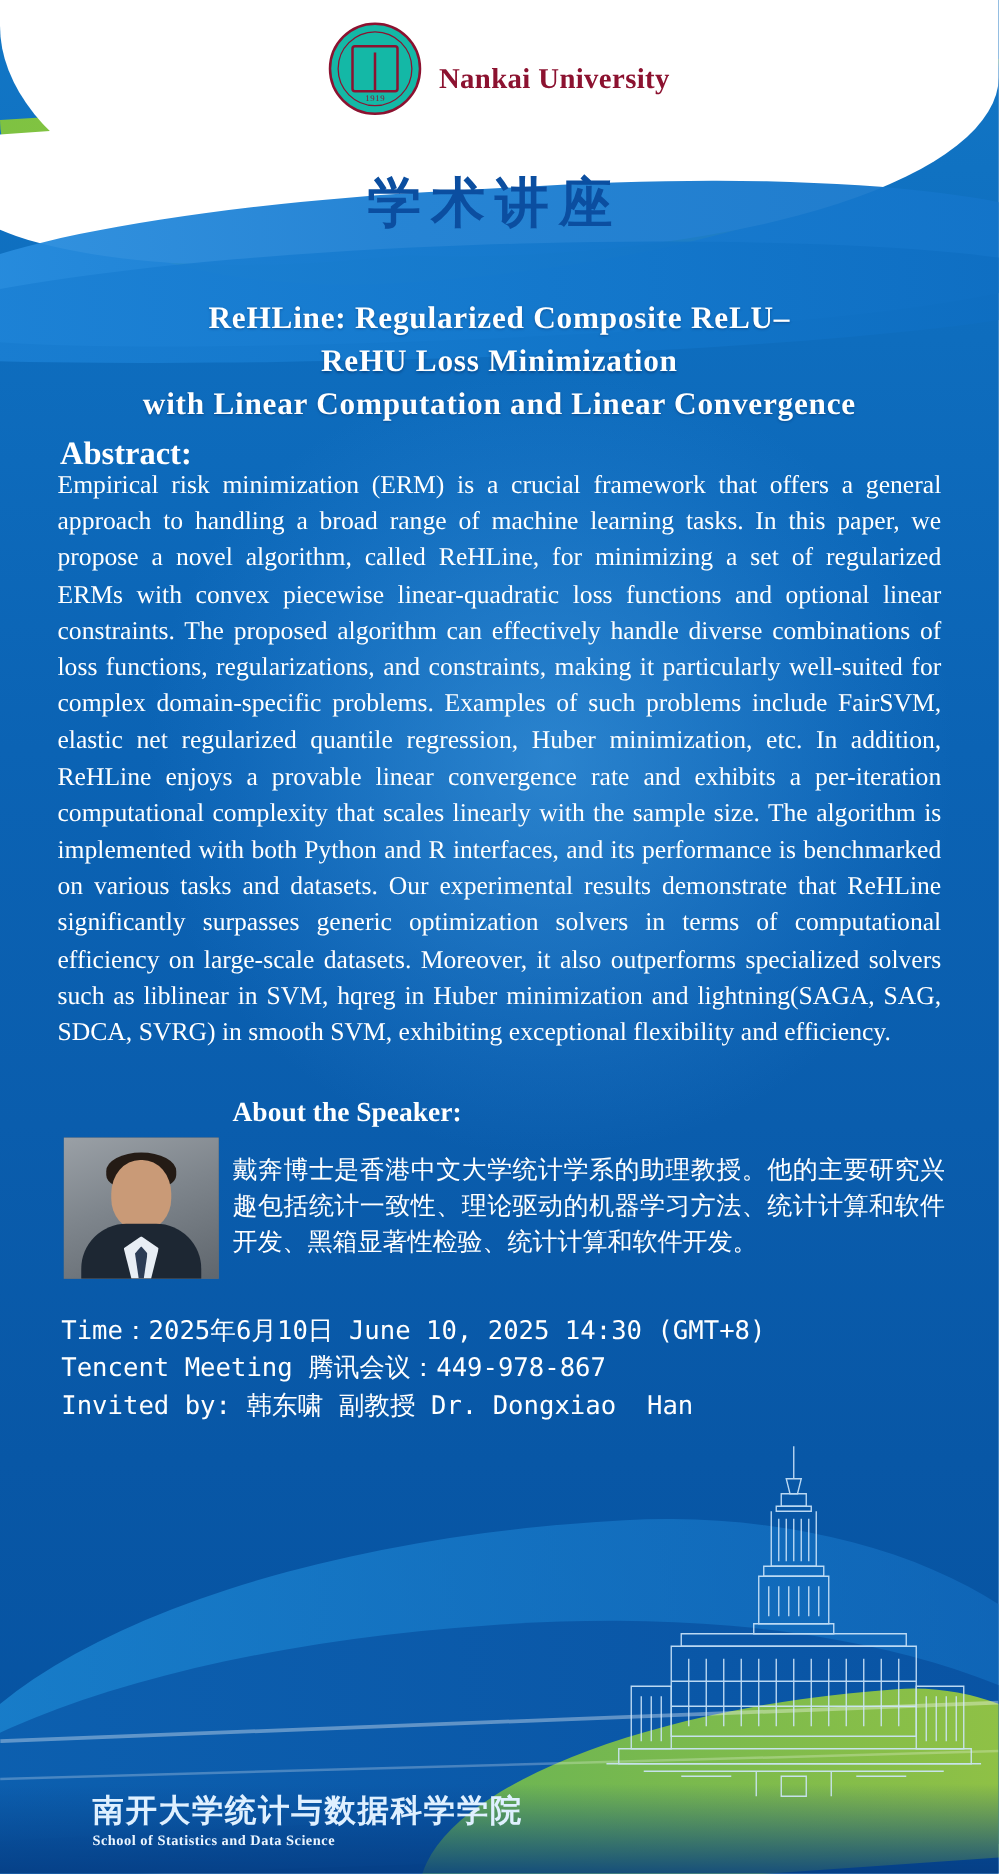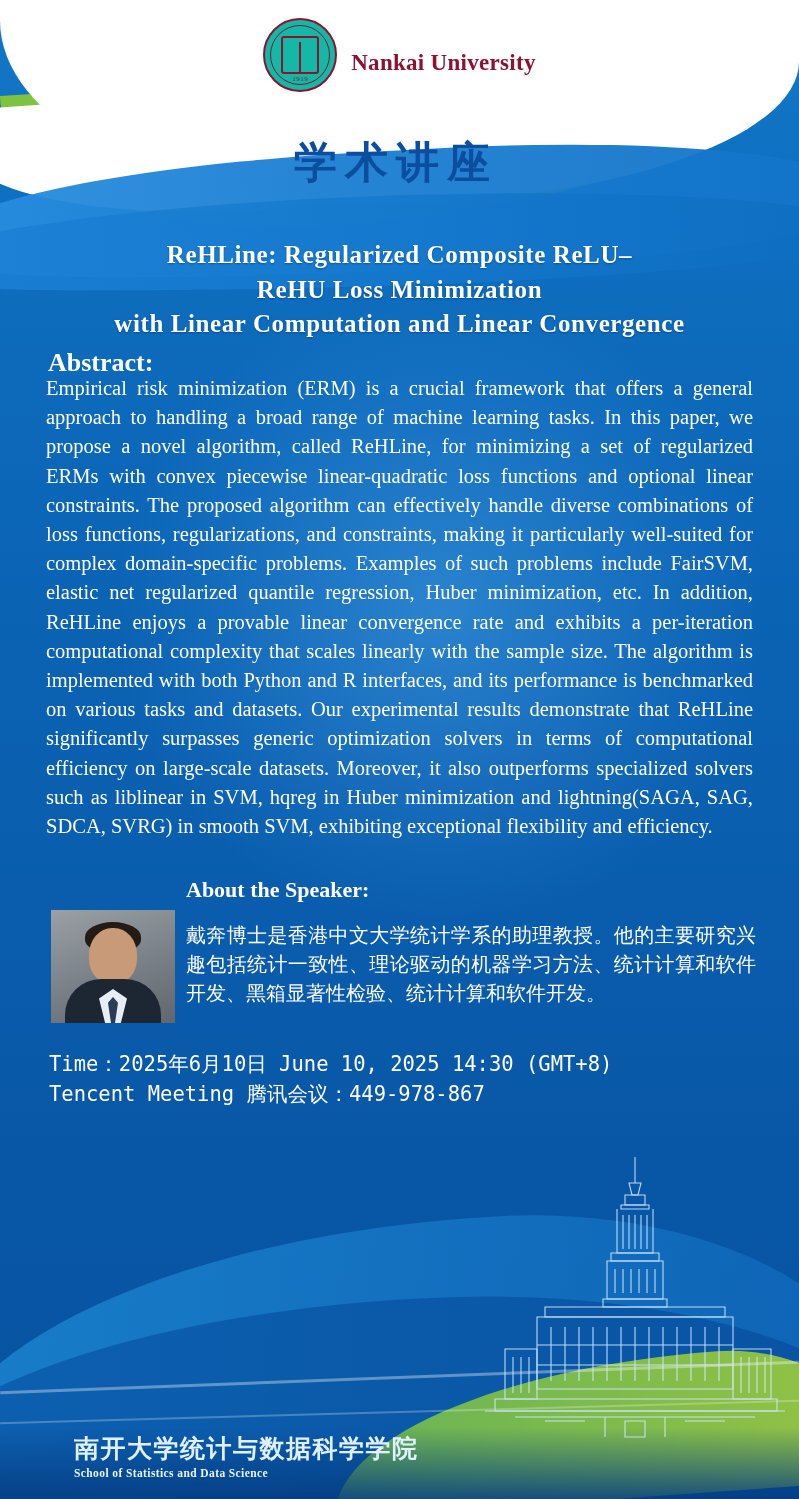--- a/index.html
+++ b/index.html
@@ -399,20 +399,21 @@
     <div class="body"></div>
     <div class="shirt"></div>
     <div class="tie"></div>
   </div>
   <div class="speaker-label">About the Speaker:</div>
   <div class="speaker-bio">戴奔博士是香港中文大学统计学系的助理教授。他的主要研究兴趣包括统计一致性、理论驱动的机器学习方法、统计计算和软件开发、黑箱显著性检验、统计计算和软件开发。</div>
 
   <div class="meta-block">
     <div class="meta-line">Time：2025年6月10日 June 10, 2025 14:30 (GMT+8)</div>
     <div class="meta-line">Tencent Meeting 腾讯会议：449-978-867</div>
+    <div class="meta-line">Invited by: 韩东啸 副教授 Dr. Dongxiao  Han</div>
   </div>
 
   <div class="bg-bot-wave1"></div>
   <div class="bg-bot-wave2"></div>
   <div class="bg-bot-green"></div>
   <div class="bg-bot-thin"></div>
   <div class="bg-bot-thin2"></div>
   <div class="bg-bot-dark"></div>
 
   <svg class="building" viewBox="0 0 300 290" fill="none" stroke="#cfe7fb" stroke-width="1.1">

